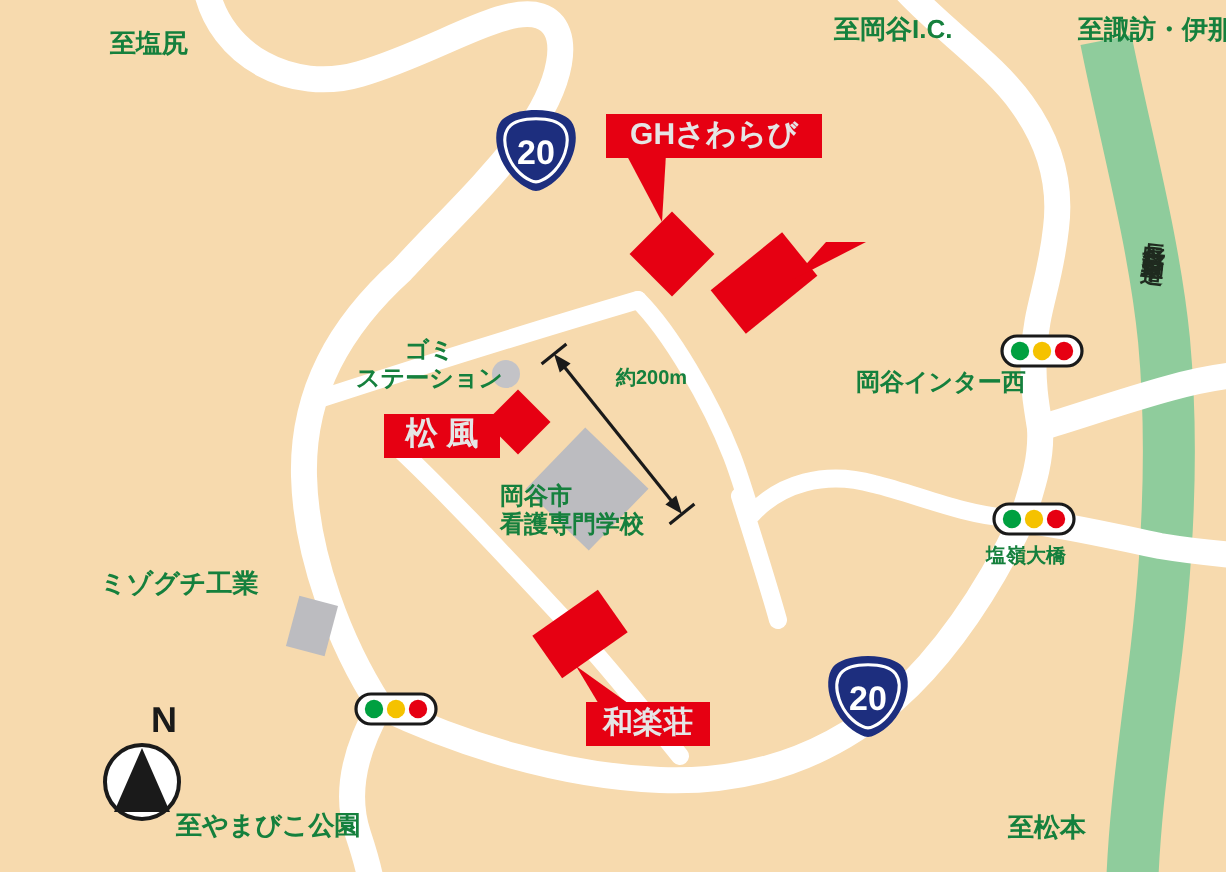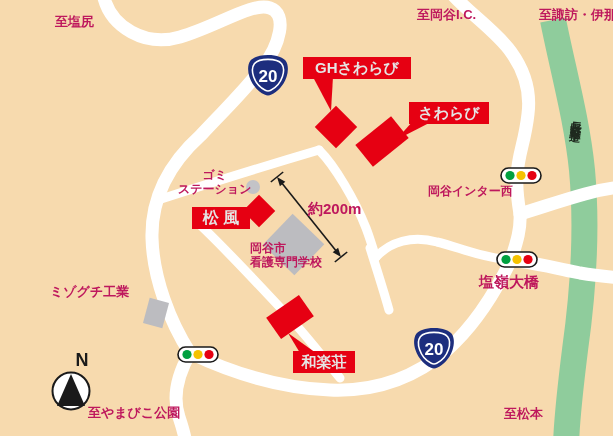--- a/index.html
+++ b/index.html
@@ -1,19 +1,19 @@
 <!DOCTYPE html>
 <html><head>
 <meta charset="utf-8">
 <style>
   html,body{margin:0;padding:0;}
   #map{position:relative;width:613px;height:436px;background:#F7DAAE;overflow:hidden;
        font-family:"Liberation Sans",sans-serif;}
   #map svg.base{position:absolute;left:0;top:0;}
-  .lbl{position:absolute;color:#be185d;font-weight:bold;white-space:nowrap;line-height:1.18;}
+  .lbl{position:absolute;color:#15803d;font-weight:bold;white-space:nowrap;line-height:1.18;}
   .redbox{position:absolute;background:#E60012;color:#e5e5e5;font-weight:bold;
           text-align:center;height:22px;line-height:22px;font-size:15px;}
   .vroad{position:absolute;color:#1f2a1f;font-weight:bold;font-size:11.5px;
          writing-mode:vertical-rl;letter-spacing:2px;transform:rotate(6deg);}
 </style>
 </head>
 <body>
 
 <div id="map">
 
@@ -112,23 +112,22 @@
   <div class="lbl" style="left:178px;top:168px;font-size:12px;text-align:center;">
     <div>ゴミ</div>
     <div>ステーション</div>
   </div>
   <div class="lbl" style="left:428px;top:184px;font-size:12px;">岡谷インター西</div>
   <div class="lbl" style="left:250px;top:241px;font-size:12px;font-family:Liberation Serif, serif;">
     <div>岡谷市</div>
     <div>看護専門学校</div>
   </div>
   <div class="lbl" style="left:50px;top:284px;font-size:13px;">ミゾグチ工業</div>
-  <div class="lbl" style="left:479px;top:273px;font-size:15px;">塩嶺大橋</div>
-  <div class="lbl" style="left:308px;top:200px;font-size:15px;">約200m</div>
+  <div class="lbl" style="left:493px;top:273px;font-size:10px;">塩嶺大橋</div>
+  <div class="lbl" style="left:308px;top:184px;font-size:10px;">約200m</div>
 
   <div class="vroad" style="left:569px;top:112px;">長野自動車道</div>
 
   <div class="redbox" style="left:303px;top:57px;width:108px;">GHさわらび</div>
-  <div class="redbox" style="left:409px;top:102px;width:80px;">さわらび</div>
   <div class="redbox" style="left:163px;top:207px;width:58px;font-size:16px;margin-left:29px;">松 風</div>
   <div class="redbox" style="left:293px;top:351px;width:62px;">和楽荘</div>
 
 </div>
 
 </body></html>

